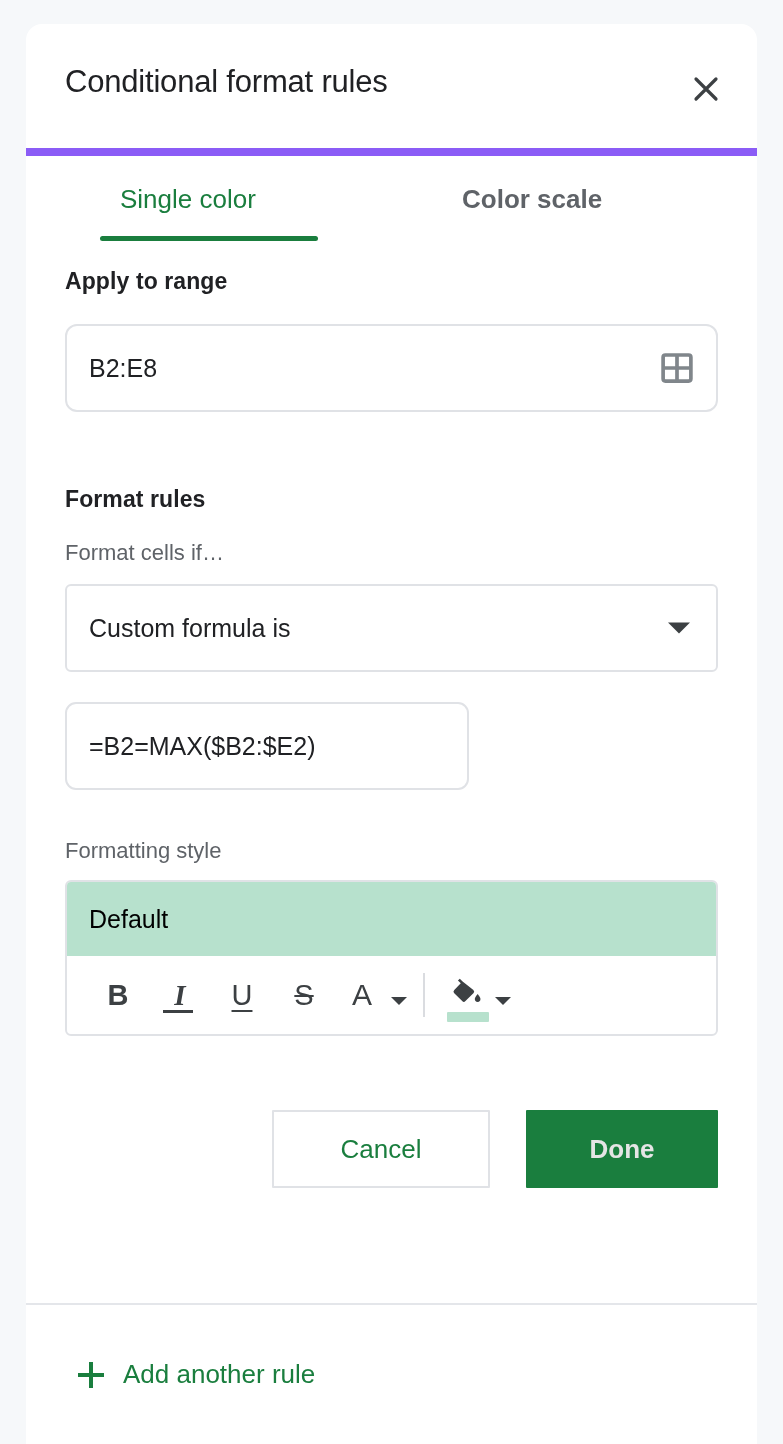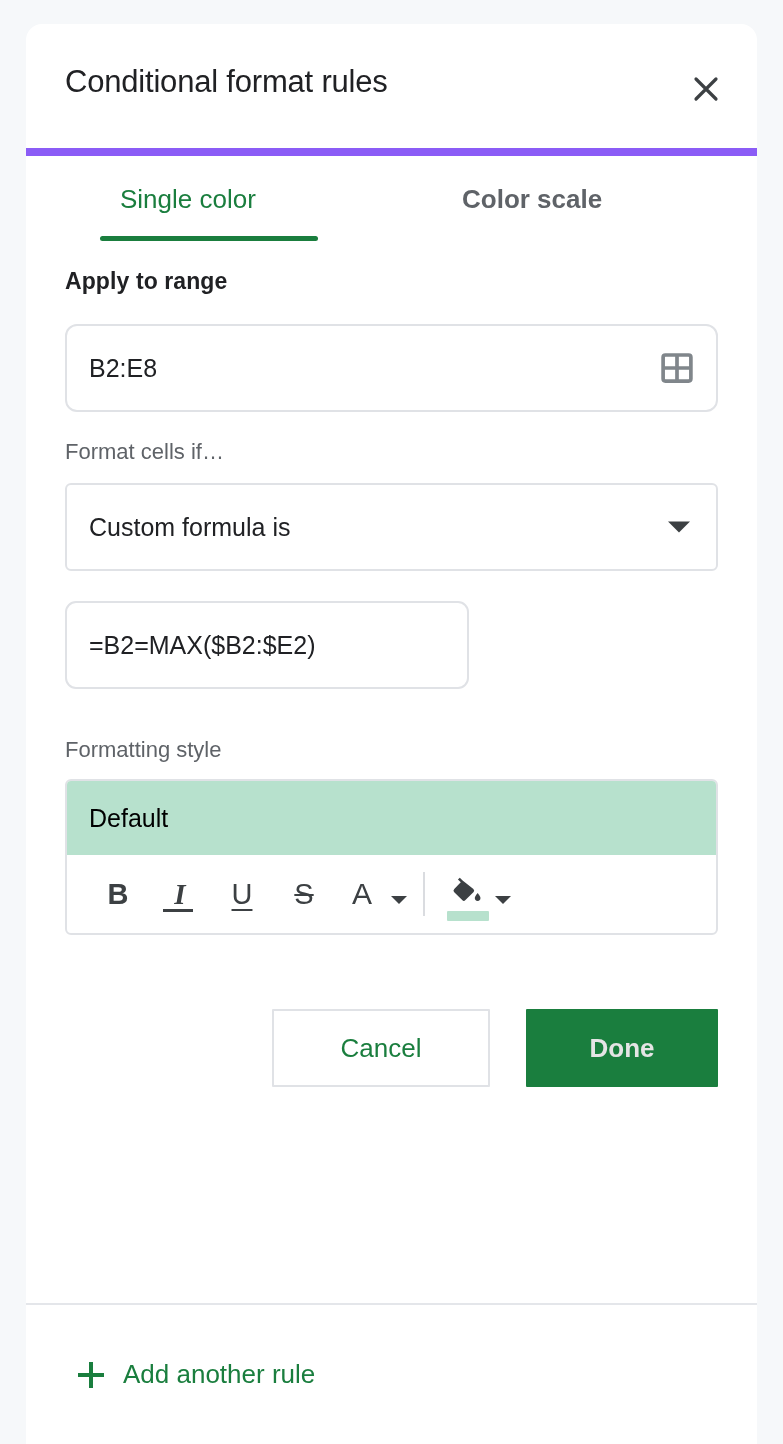--- a/index.html
+++ b/index.html
@@ -343,20 +343,21 @@
         <span class="value">B2:E8</span>
         <span class="range-picker-icon">
           <svg width="34" height="34" viewBox="0 0 24 24" aria-hidden="true">
             <rect x="2.2" y="2.8" width="19.6" height="18.4" rx="1.6" fill="none" stroke="#80868b" stroke-width="2.6"></rect>
             <path d="M12 3.6 V20.4 M3 12 H21" stroke="#80868b" stroke-width="2.6"></path>
           </svg>
         </span>
       </div>
     </div>
 
+    <div class="section-label" style="margin-top:74px;">Format rules</div>
     <div class="sub-label" style="margin-top:27px;">Format cells if…</div>
     <div class="select-box" style="margin-top:18px;">
       <span class="value">Custom formula is</span>
       <span class="caret"></span>
     </div>
 
     <div class="formula-box" style="margin-top:30px;">
       <span class="value">=B2=MAX($B2:$E2)</span>
     </div>
 

